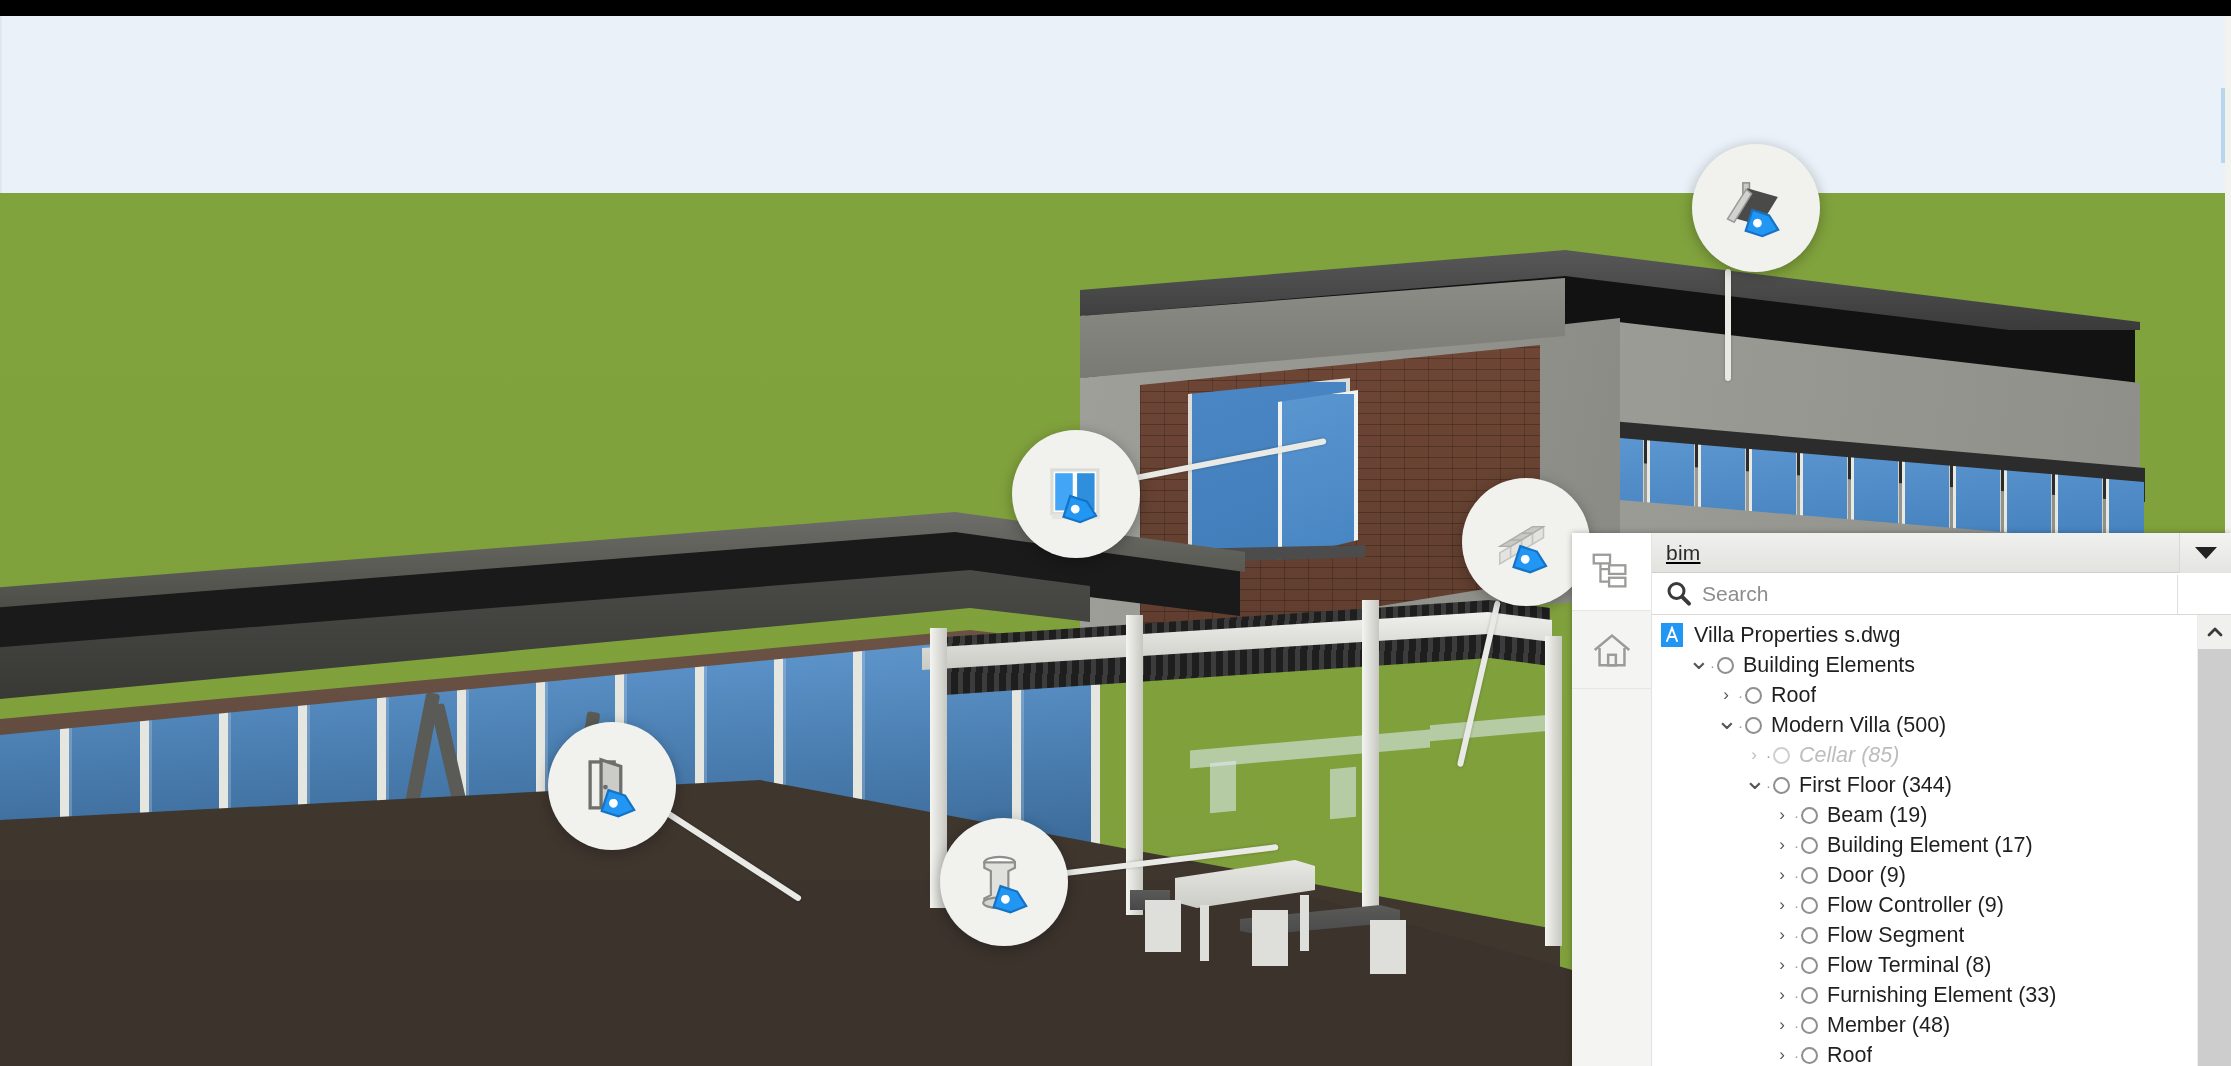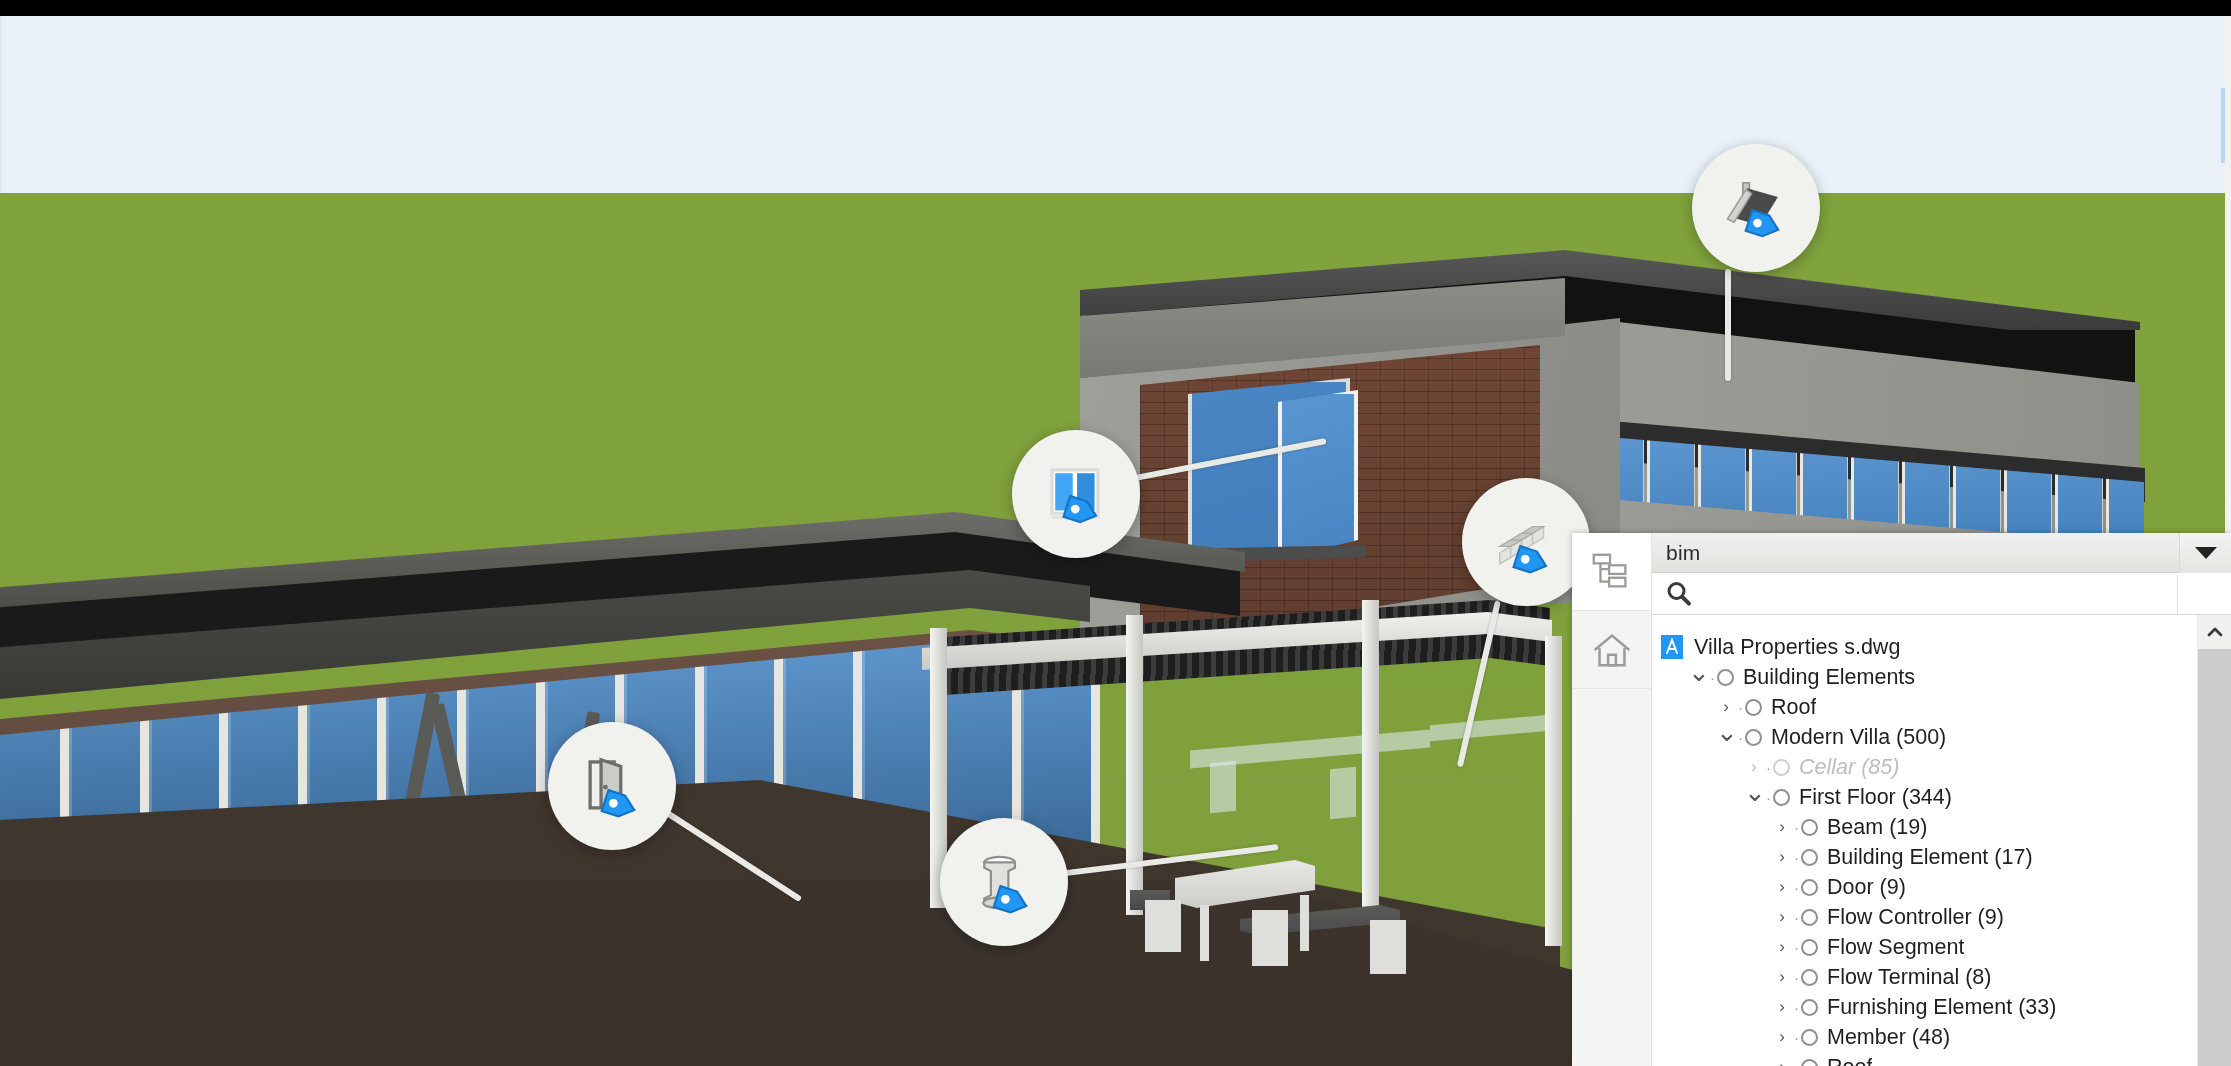--- a/index.html
+++ b/index.html
@@ -228,21 +228,21 @@
     height: 78px; display: flex; align-items: center; justify-content: center;
     border-bottom: 1px solid #e6e6e3;
   }
   .panel-tab.active { background: #ffffff; border-right: 1px solid #fff; }
   .panel-tab svg { width: 46px; height: 46px; }
 
   .panel-main { flex: 1; display: flex; flex-direction: column; min-width: 0; }
   .panel-combo {
     height: 40px; background: linear-gradient(#f0f0ee, #e2e2df);
     border-bottom: 1px solid #cfcfcb;
-    display: flex; align-items: center; position: relative;
+    display: flex; align-items: center; position: relative; text-decoration: underline;
   }
   .panel-combo .val {
     flex: 1; padding-left: 14px; font-size: 21px; color: #2b2b2b; letter-spacing: .2px;
   }
   .panel-combo .caret-box {
     width: 52px; height: 40px; display: flex; align-items: center; justify-content: center;
     background: linear-gradient(#f3f3f1, #e4e4e1); border-left: 1px solid #d8d8d4;
   }
   .caret { width: 0; height: 0; border-left: 11px solid transparent; border-right: 11px solid transparent; border-top: 12px solid #222; }
 
@@ -489,26 +489,27 @@
         <div class="caret-box">
           <div class="caret"></div>
         </div>
       </div>
 
       <div class="panel-search">
         <svg class="sicon" viewBox="0 0 30 30" fill="none" stroke="#3a3a3a" stroke-width="3">
           <circle cx="12.5" cy="12" r="7.5"></circle>
           <path d="M18.2 17.8 L25 24.6" stroke-width="4" stroke-linecap="round"></path>
         </svg>
+        <input type="text" value="" placeholder="Search" style="">
         <div class="vsep"></div>
       </div>
 
       <div class="tree-wrap">
         <div class="tree" id="tree">
-            <div class="trow" style="padding-left: 8px; margin-top: 12px;">
+            <div class="trow" style="padding-left: 8px;">
               <svg class="fileicon" viewBox="0 0 24 26">
                 <rect x="1" y="1" width="22" height="24" fill="#2196f3"></rect>
                 <path d="M7 19 L12 6 L17 19 M9 15 L15 15" stroke="#ffffff" stroke-width="2" fill="none" stroke-linecap="round"></path>
               </svg>
               <span class="label">Villa Properties s.dwg</span>
             </div>
             <div class="trow" style="padding-left: 36px;">
               <span class="arrow" style="font-size: 26px; line-height: 10px; position: relative; top: -5px;">⌄</span>
               <span class="dashes">·</span>
               <span class="bullet"></span>

